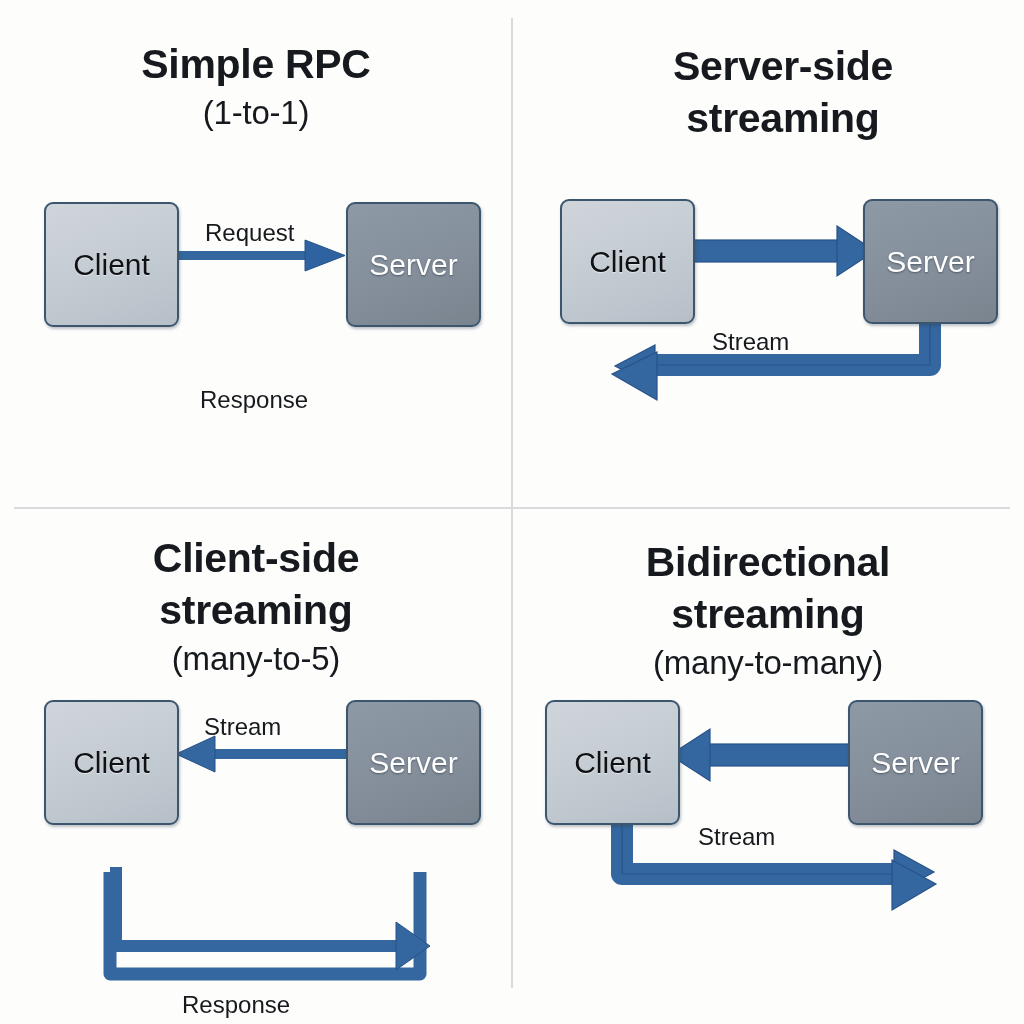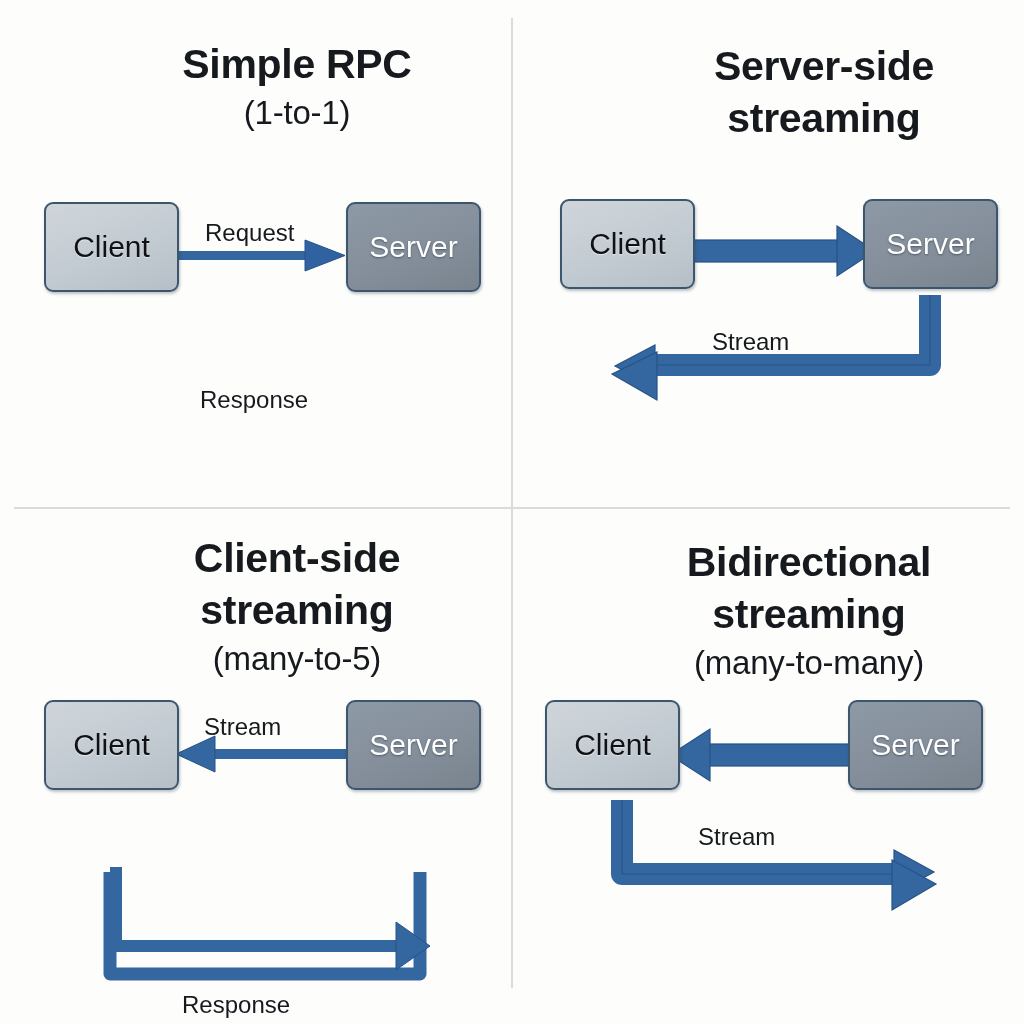--- a/index.html
+++ b/index.html
@@ -50,41 +50,40 @@
   .q-br { left: 512px;top: 512px;}
 
   
   .title-block {
     position: absolute;
     left: 0;
     width: 512px;
     text-align: center;
     color: #16191d;
     pointer-events: none;
-    padding-left: 41px;
   }
   .title-main {
     font-size: 41px;
     font-weight: bold;
     line-height: 52px;
     letter-spacing: -0.3px;
   }
   .title-sub {
     font-size: 33px;
     font-weight: normal;
     line-height: 46px;
     letter-spacing: -0.2px;
     text-align: center;
   }
 
   
   .node {
     position: absolute;
     width: 135px;
-    height: 90px;
+    height: 125px;
     border-radius: 9px;
     box-sizing: border-box;
     display: flex;
     align-items: center;
     justify-content: center;
     font-size: 30px;
     border: 2px solid #3c566e;
     box-shadow: 1px 2px 3px rgba(40,55,70,0.30);
   }
   .node-client {

